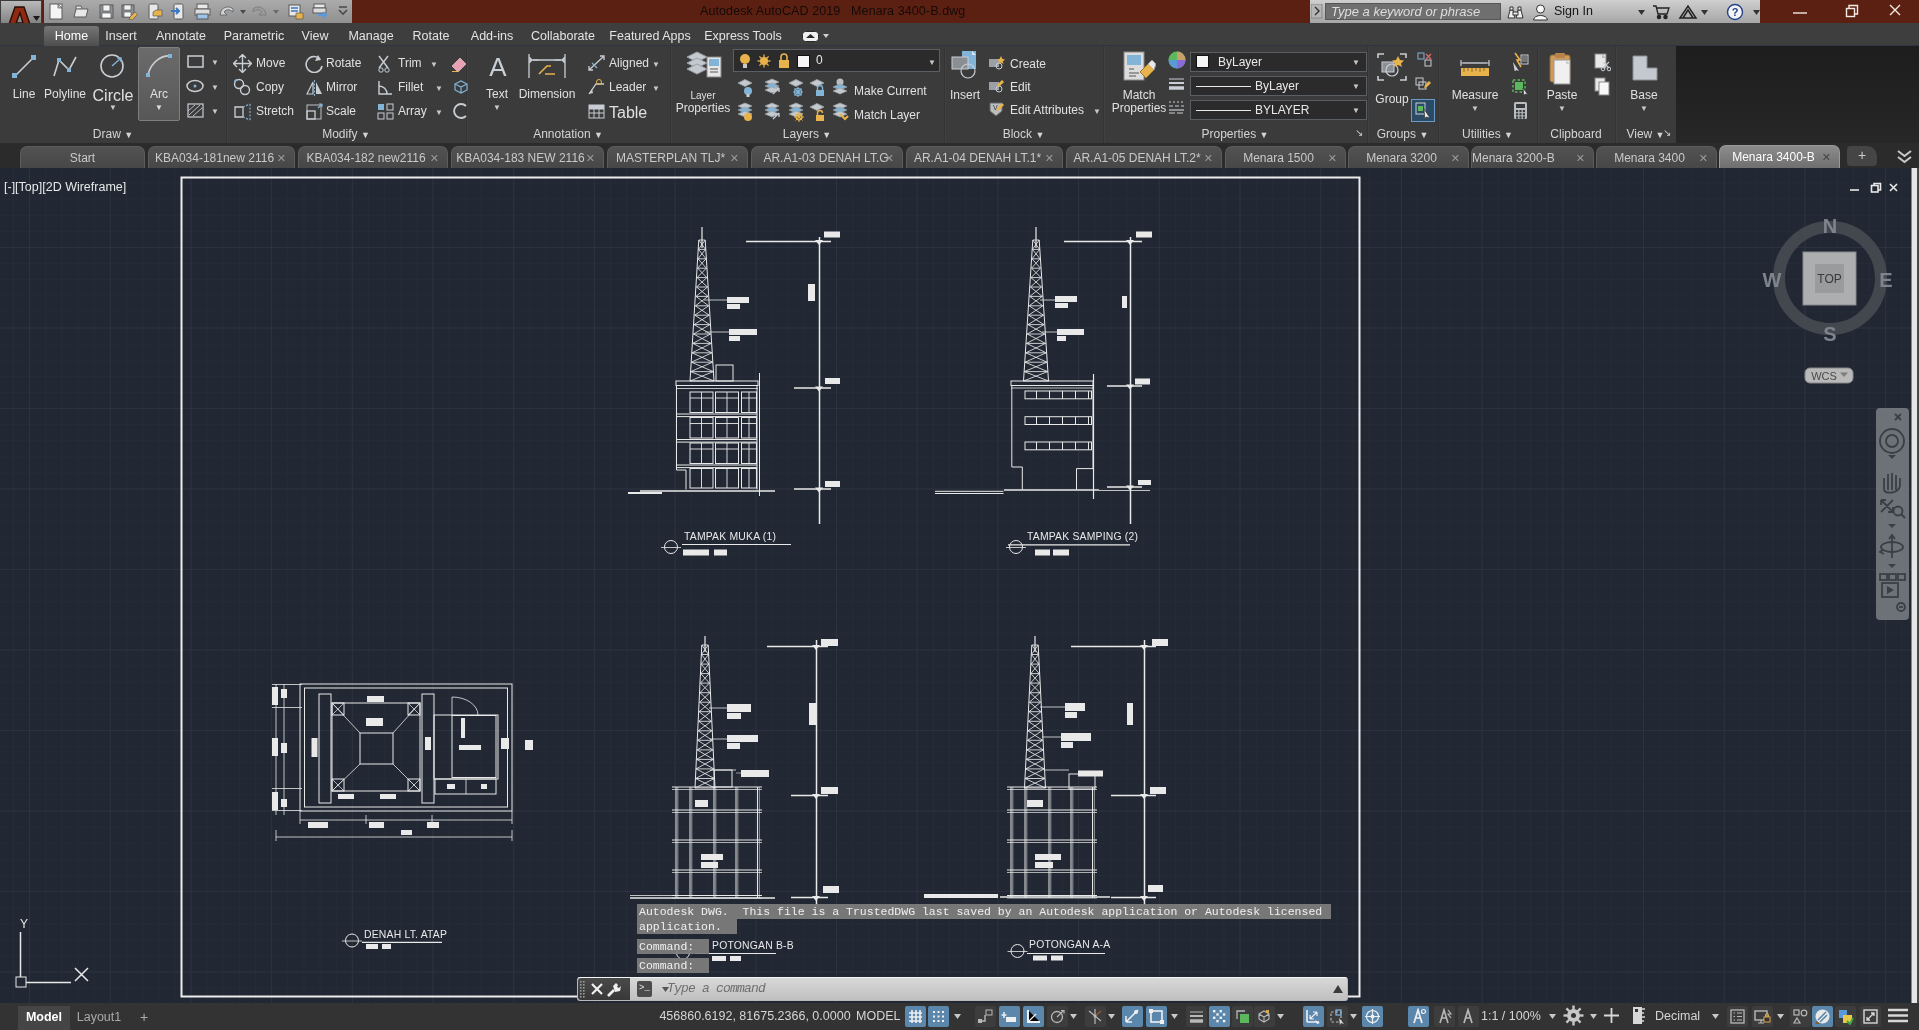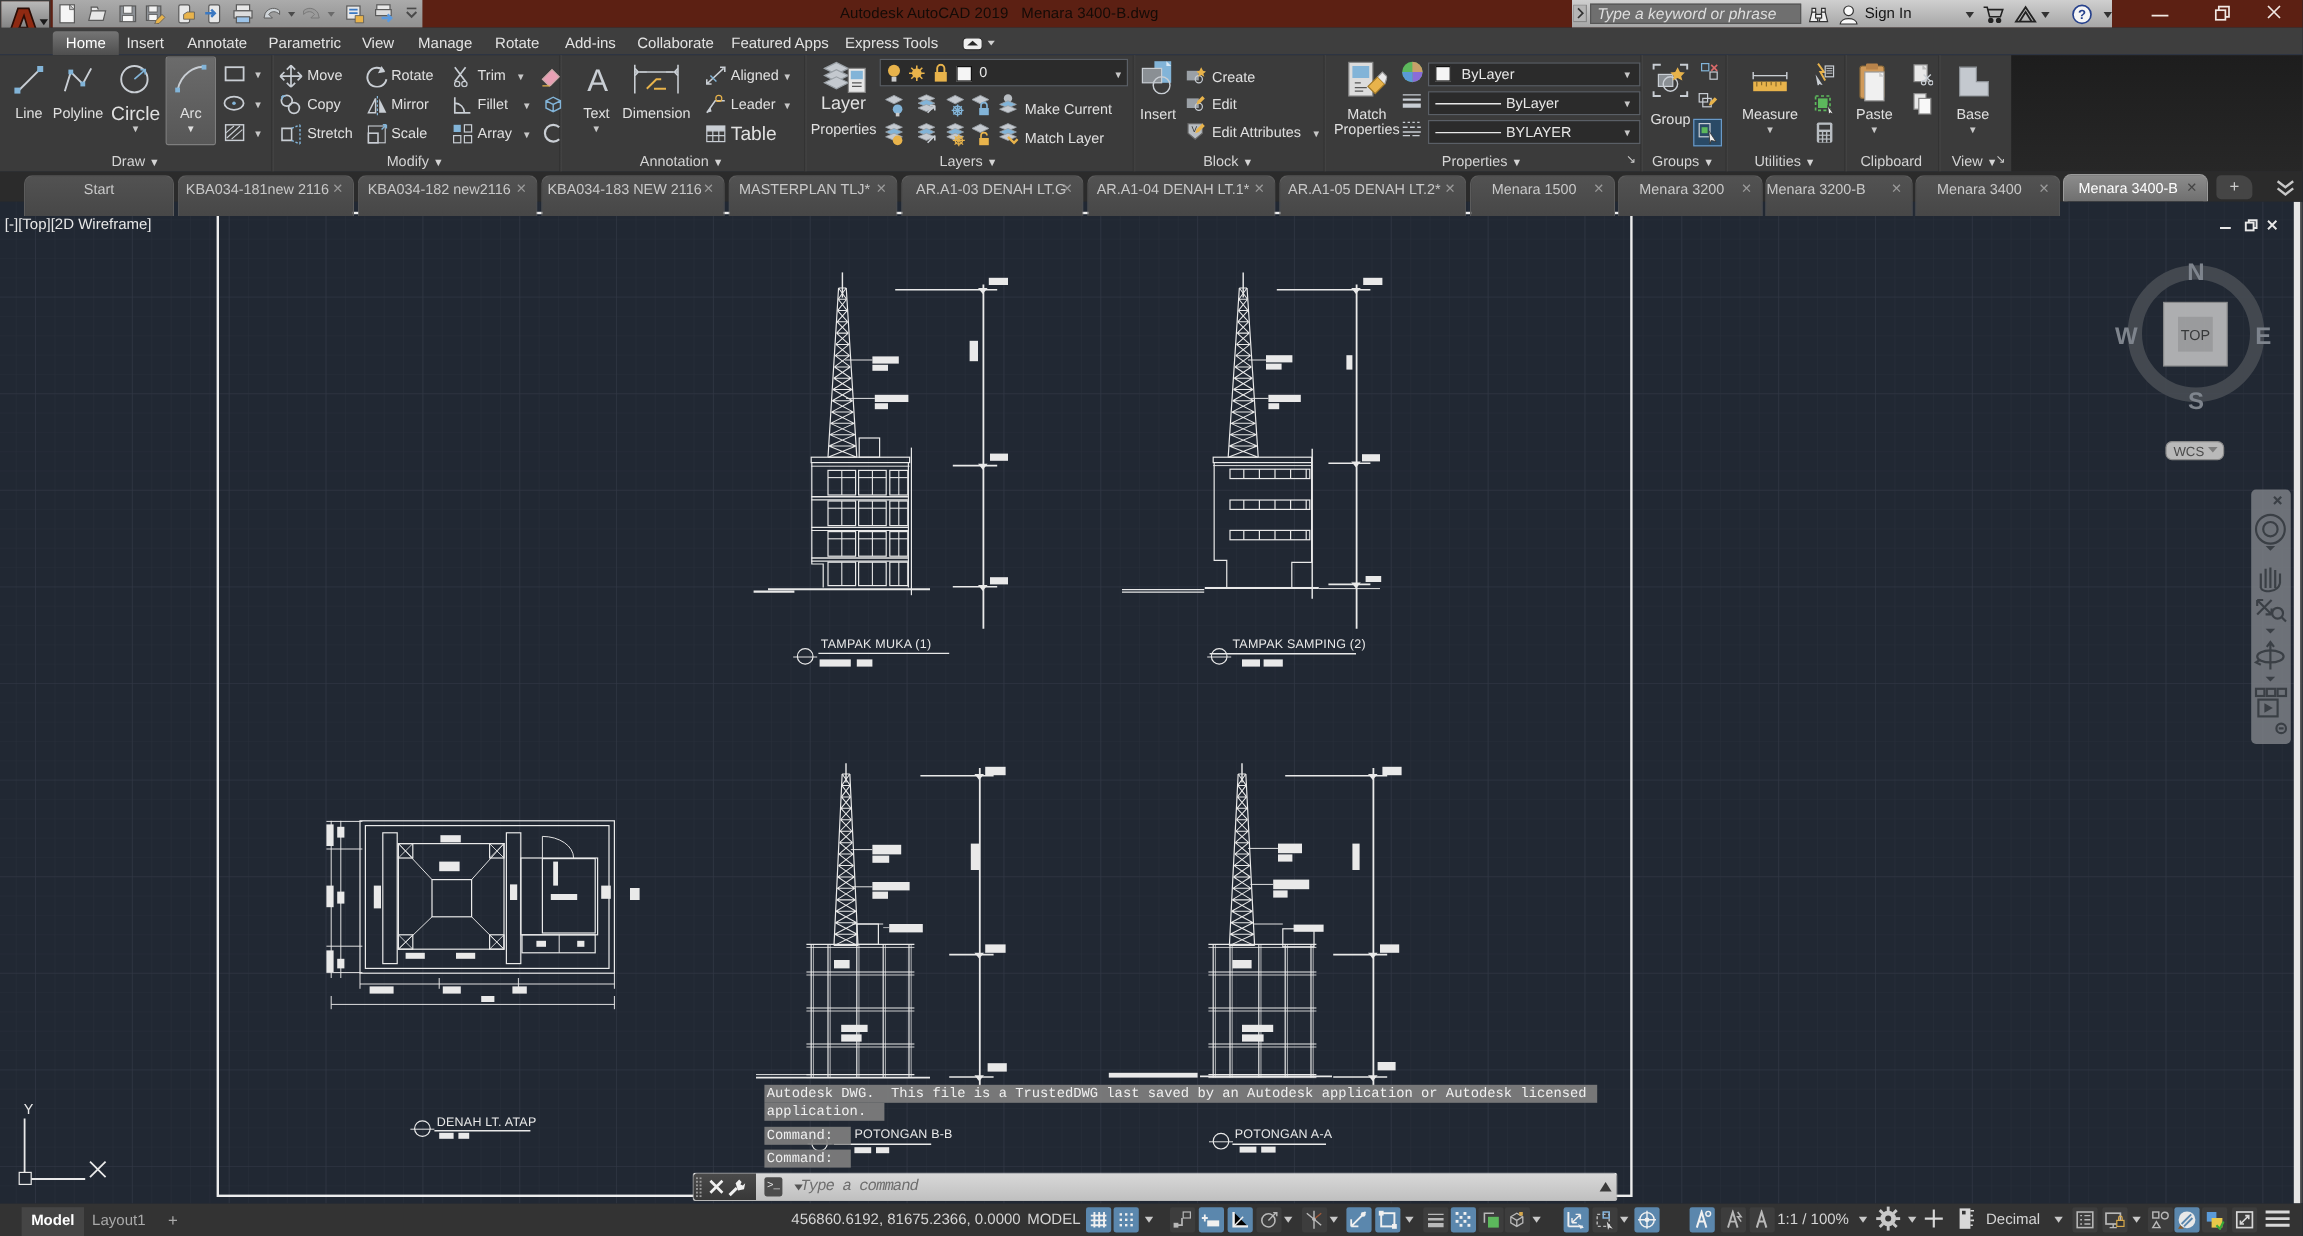--- a/index.html
+++ b/index.html
@@ -12,21 +12,21 @@
 #silver{left:1310px;top:0;width:450px;height:23px;background:linear-gradient(#cfcfcf,#a6a6a6)}
 #tabrow{left:0;top:23px;width:1919px;height:23px;background:#3e3e3e;border-bottom:1px solid #2d3442}
 .rtab{position:absolute;top:25px;height:22px;line-height:22px;color:#e3e3e3;font-size:12.5px;text-align:center}
 #ribbon{left:0;top:46px;width:1919px;height:97px;background:#3b3b3b}
 #ribbondark{left:1676px;top:46px;width:243px;height:97px;background:linear-gradient(#1d1d1d,#272727)}
 .cap{position:absolute;top:127px;height:16px;line-height:15px;font-size:12px;color:#d4d4d4;text-align:center}
 .psep{position:absolute;top:0;width:2px;height:95px;background:linear-gradient(90deg,#2e2e2e,#474747)}
 .lbl{position:absolute;font-size:12px;color:#e0e0e0}
 .lblc{position:absolute;font-size:12px;color:#e0e0e0;text-align:center}
 #filetabs{left:0;top:143px;width:1919px;height:25px;background:#2b2b2b}
-.ftab{position:absolute;top:146px;height:34px;background:linear-gradient(#525252,#474747);
+.ftab{position:absolute;top:146px;height:22px;background:linear-gradient(#525252,#474747);
   border-radius:7px 7px 0 0;color:#c9c9c9;font-size:12px;line-height:22px;text-align:left;border:1px solid #5c5c5c;border-bottom:none}
 .ftab .x{color:#9a9a9a;font-size:11px}
 #statusbar{left:0;top:1003px;width:1919px;height:27px;background:#333333;color:#d5d5d5;font-size:12.5px}
 .sic{position:absolute;top:1006px;width:21px;height:21px;border-radius:2px}
 .overlaytxt{position:absolute;background:rgba(126,126,126,0.93);color:#f0f0f0;
   font-family:"Liberation Mono",monospace;font-size:11.5px;line-height:15px;white-space:pre}
 #cmdbar{left:577px;top:977px;width:771px;height:24px;background:linear-gradient(#d8d8d8,#c0c0c0);
   border:1px solid #b8b8b8;border-top:1.5px solid #f5f5f5;border-radius:3px}
 svg{display:block}
 </style></head><body>
@@ -688,21 +688,21 @@
     <svg class="abs" style="left:685px;top:49px" width="38" height="32" viewBox="0 0 38 32">
       <g stroke="#9aa0a6" stroke-width="1" fill="#c4c9cf">
 <path d="M2,8 L12,3 L22,8 L12,13 Z"></path>
         <path d="M2,14 L12,9 L22,14 L12,19 Z"></path>
         <path d="M2,20 L12,15 L22,20 L12,25 Z"></path>
       </g>
 <rect x="22" y="8" width="14" height="20" fill="#e6e6e6" stroke="#888"></rect>
       <rect x="24" y="10" width="10" height="7" fill="#82b4d8"></rect>
 <path d="M25,20 L33,20 M25,23 L33,23" stroke="#555" stroke-width="1"></path>
     </svg>
-    <div class="lblc" style="left:673px;top:78px;width:60px;font-size:15px">Layer</div>
+    <div class="lblc" style="left:673px;top:90px;width:60px;font-size:10px">Layer</div>
     <div class="lblc" style="left:663px;top:101px;width:80px;font-size:12px">Properties</div>
     <div class="abs" style="left:733px;top:49px;width:207px;height:23px;background:#2b2b2b;border:1px solid #5a5f66"></div>
     <svg class="abs" style="left:738px;top:53px" width="14" height="16" viewBox="0 0 14 16">
       <circle cx="7" cy="6" r="5" fill="#e8b34b"></circle>
       <rect x="5" y="11" width="4" height="4" fill="#c9c9c9"></rect>
     </svg>
     <svg class="abs" style="left:757px;top:53px" width="14" height="16" viewBox="0 0 14 16">
       <circle cx="7" cy="8" r="4" fill="#e8b34b"></circle>
       <g stroke="#e8b34b" stroke-width="1.3">
         <line x1="7" y1="8" x2="13.5" y2="8.0"></line>

